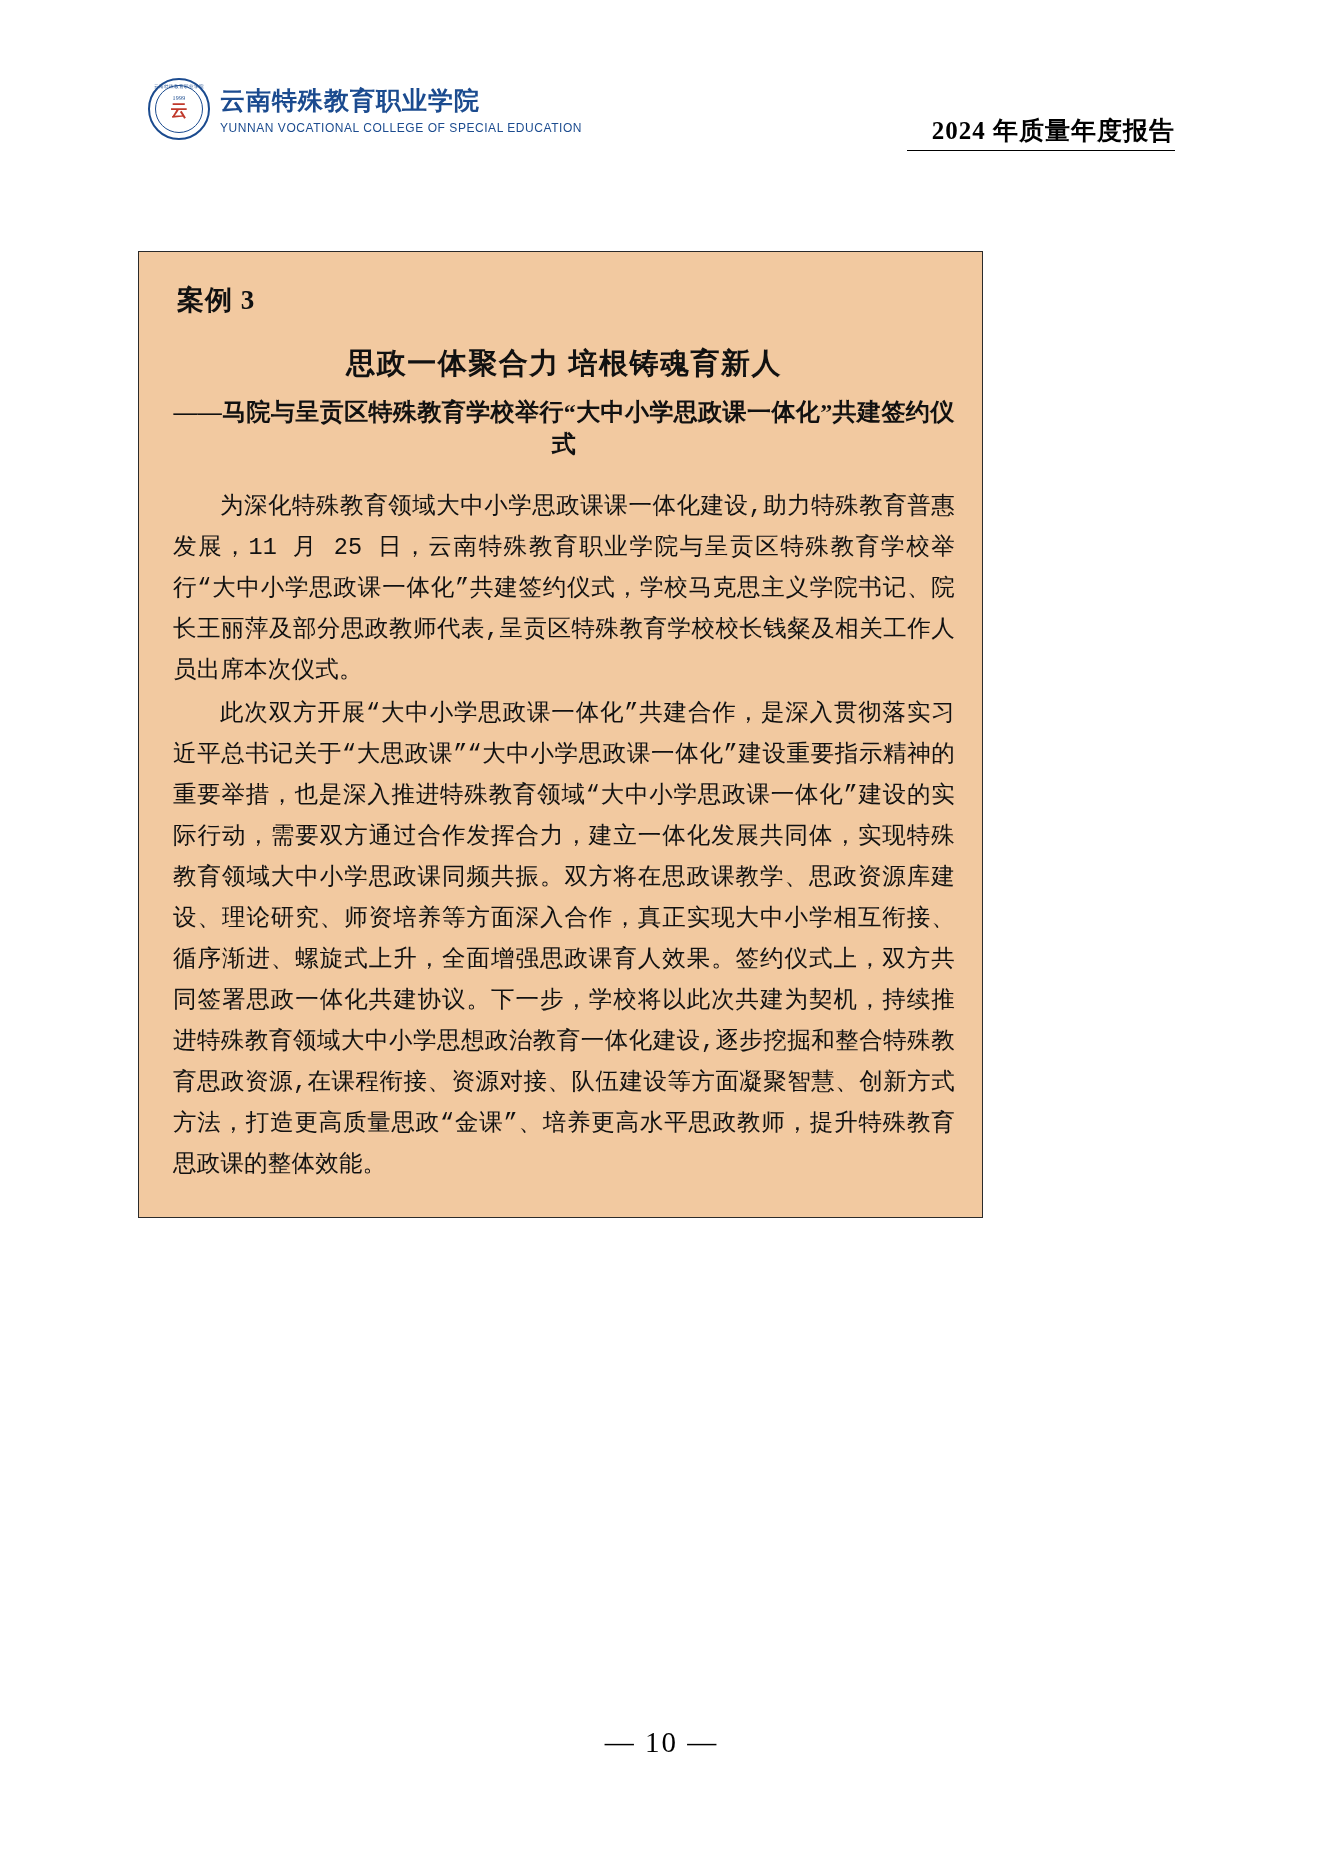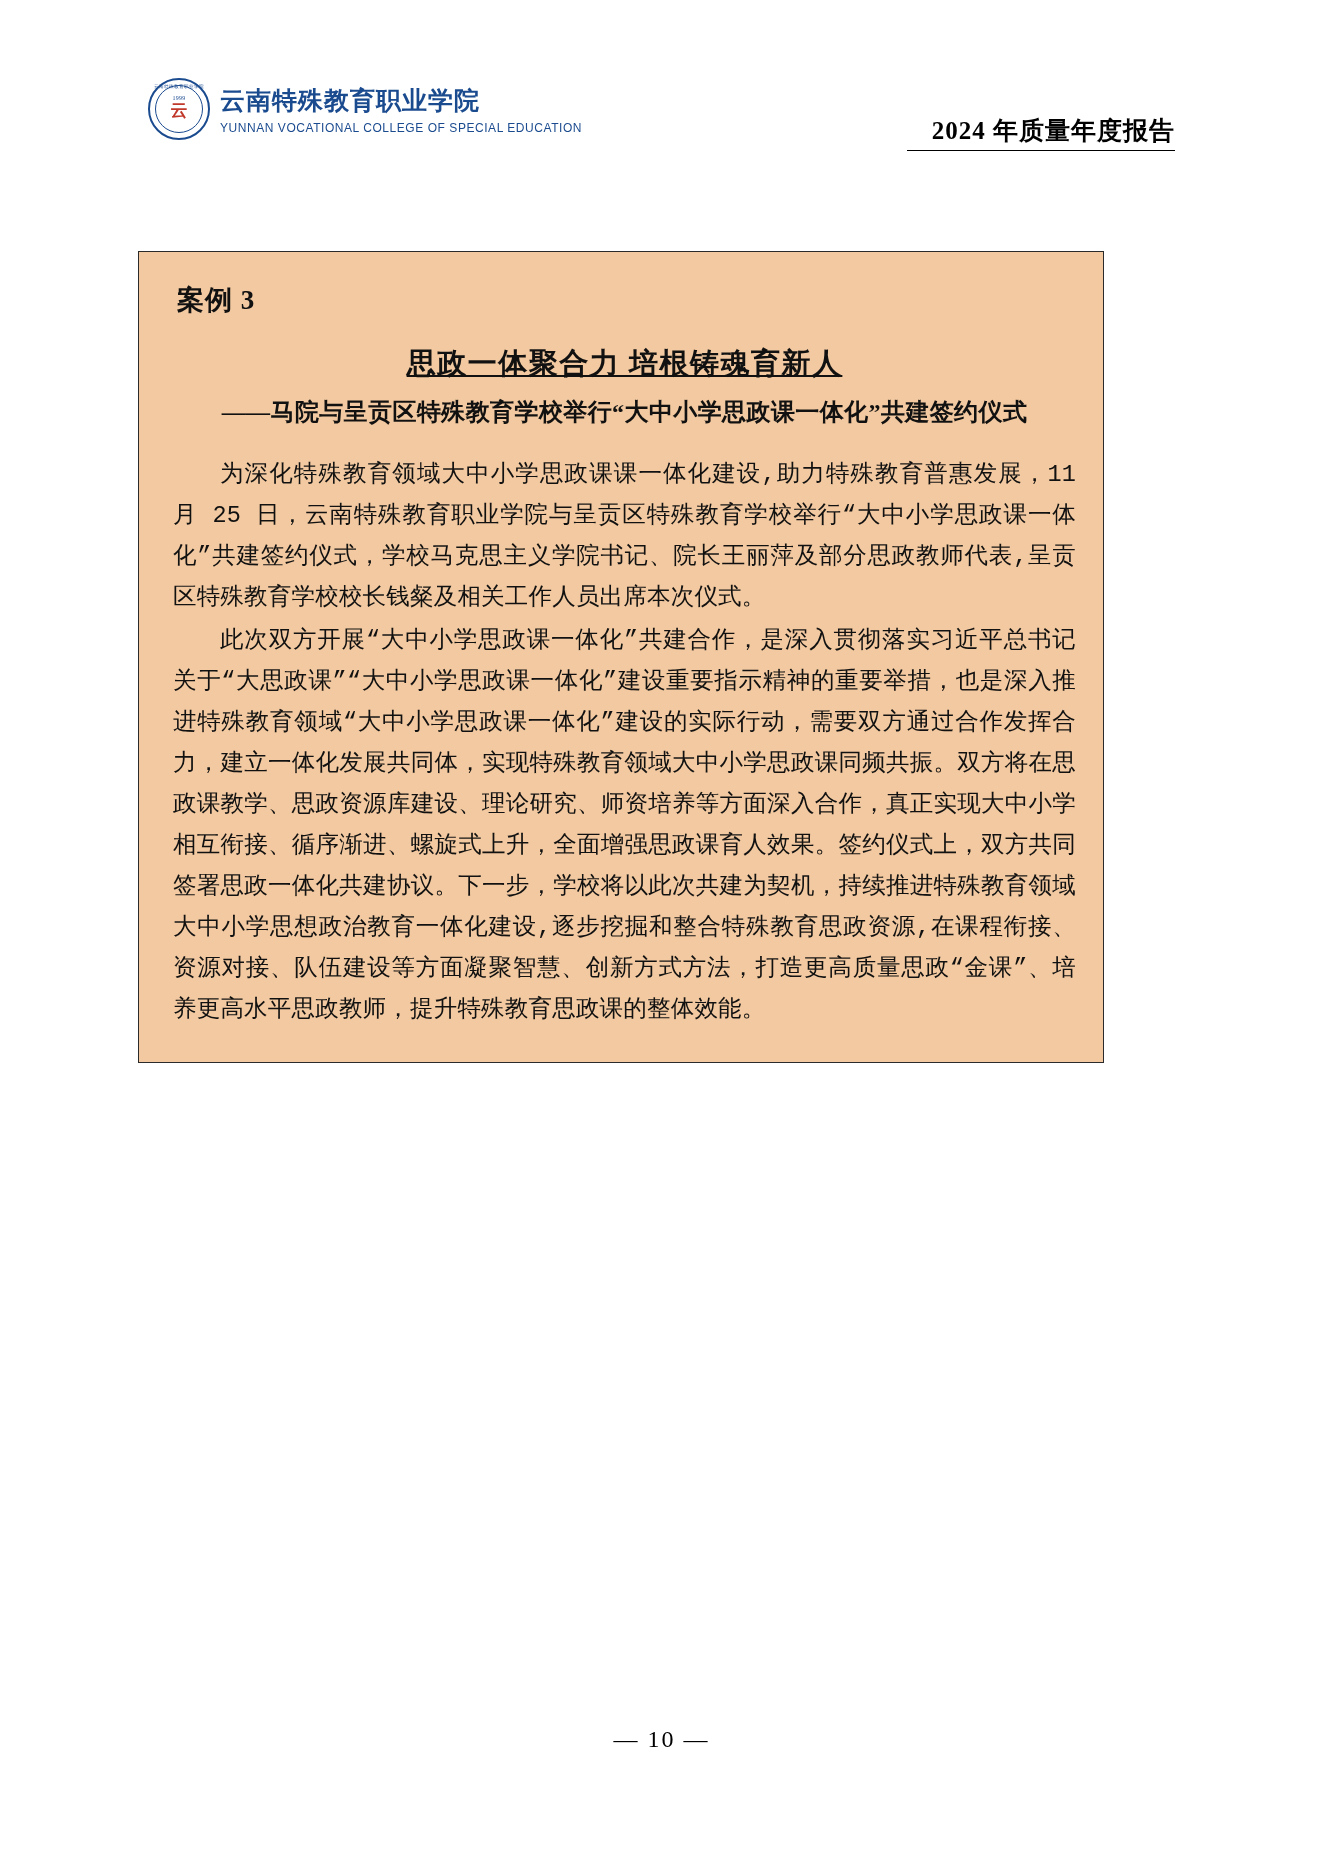--- a/index.html
+++ b/index.html
@@ -125,41 +125,40 @@
     top: 72px;
     width: 268px;
     border-top: 1.6px solid #000;
   }
 
   
   .case-box {
     position: absolute;
     left: 138px;
     top: 251px;
-    width: 966px;
+    width: 845px;
     background: #f2c9a0;
     border: 1.4px solid #2b2b2b;
     box-sizing: border-box;
     padding: 26px 27px 30px 34px;
   }
   .case-label {
     font-size: 27px;
     font-weight: bold;
     color: #111;
     letter-spacing: 1px;
     margin: 4px 0 26px 4px;
   }
   .case-title {
     text-align: center;
     font-size: 29px;
     font-weight: bold;
     letter-spacing: 1.5px;
     color: #111;
     margin-bottom: 12px;
-    text-decoration: underline;
   }
   .case-subtitle {
     text-align: center;
     font-size: 24px;
     font-weight: bold;
     letter-spacing: 0.4px;
     color: #111;
     margin-bottom: 26px;
   }
   .case-para {
@@ -174,21 +173,21 @@
     font-family: Liberation Mono, monospace;
   }
 
   
   .footer {
     position: absolute;
     left: 0;
     right: 0;
     top: 1726px;
     text-align: center;
-    font-size: 24px;
+    font-size: 29px;
     color: #000;
     letter-spacing: 2px;
     font-family: "Liberation Serif", serif;
   }
 </style>
 </head>
 <body>
 
 <div class="page">
 

